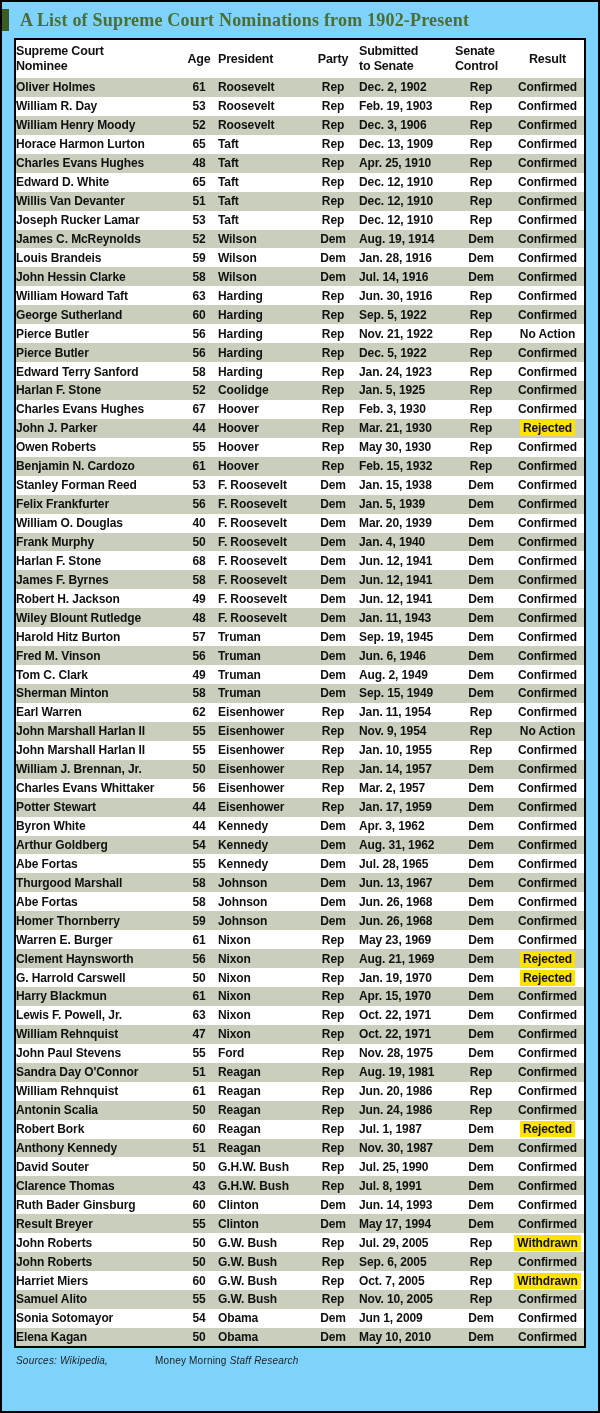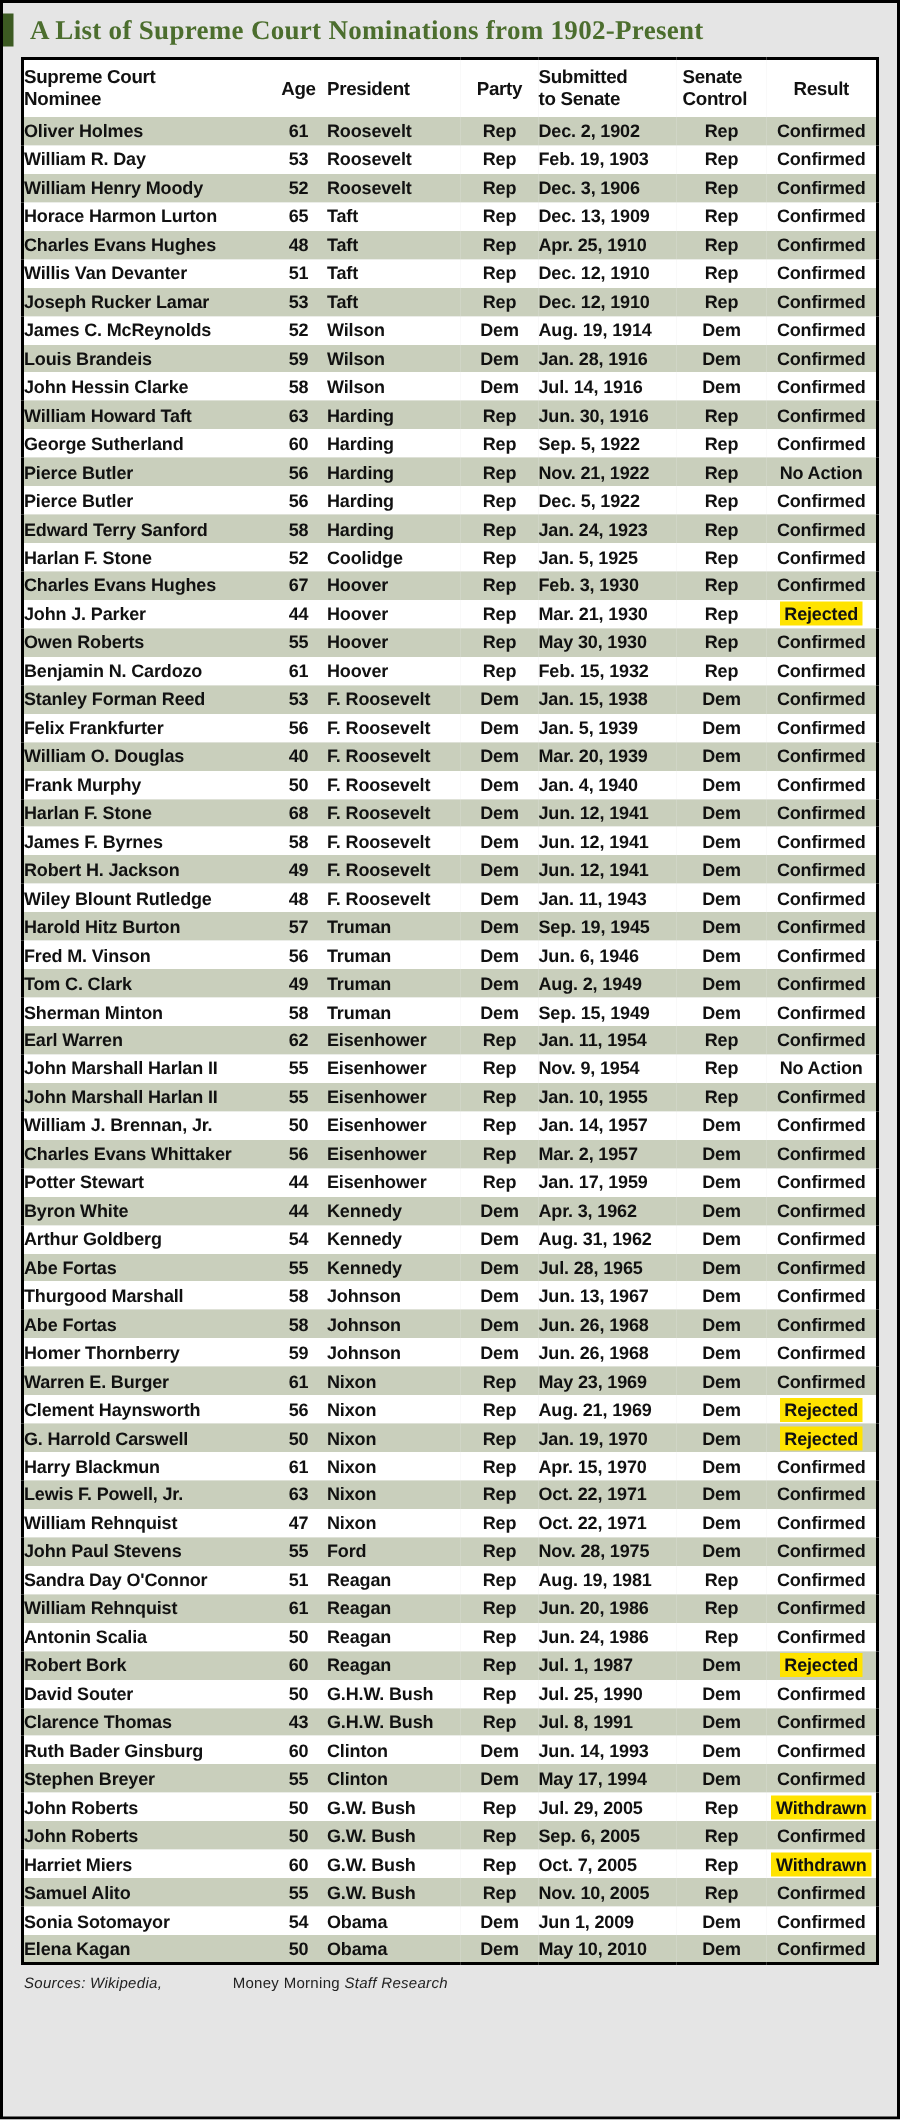--- a/index.html
+++ b/index.html
@@ -1,18 +1,18 @@
 <!DOCTYPE html>
 <html style="--title-green: #4c6e2e; --accent-bar-green: #3c5a22; --row-green: #c9cfbc; --highlight-yellow: #ffe300; --border-black: #000000;"><head>
 <meta charset="utf-8">
 <style>
   html,body{margin:0;padding:0;background:#fff;}
   .frame{
     width:600px;height:1413px;box-sizing:border-box;
-    border:2px solid #000;background:#e5e5e5;overflow:hidden;
+    border:2px solid #000;background:#7dd3fc;overflow:hidden;
     font-family:"Liberation Sans",sans-serif;
   }
   .title-row{display:flex;align-items:center;height:26px;margin:5px 0 5px 0;}
   .title-bar{
     width:7px;height:22px;flex:0 0 7px;margin-right:11px;
     background:var(--accent-bar-green,#3c5a22);
   }
   .title{
     margin:0;font-family:"Liberation Serif",serif;font-weight:700;
     font-size:18px;color:var(--title-green,#4c6e2e);letter-spacing:.2px;
@@ -124,20 +124,29 @@
         <tr>
           <td class="c-nominee">Charles Evans Hughes</td>
           <td class="c-age">48</td>
           <td class="c-president">Taft</td>
           <td class="c-party">Rep</td>
           <td class="c-submitted">Apr. 25, 1910</td>
           <td class="c-senate">Rep</td>
           <td class="c-result"><span>Confirmed</span></td>
         </tr>
         <tr>
+          <td class="c-nominee">Edward D. White</td>
+          <td class="c-age">65</td>
+          <td class="c-president">Taft</td>
+          <td class="c-party">Rep</td>
+          <td class="c-submitted">Dec. 12, 1910</td>
+          <td class="c-senate">Rep</td>
+          <td class="c-result"><span>Confirmed</span></td>
+        </tr>
+        <tr>
           <td class="c-nominee">Willis Van Devanter</td>
           <td class="c-age">51</td>
           <td class="c-president">Taft</td>
           <td class="c-party">Rep</td>
           <td class="c-submitted">Dec. 12, 1910</td>
           <td class="c-senate">Rep</td>
           <td class="c-result"><span>Confirmed</span></td>
         </tr>
         <tr>
           <td class="c-nominee">Joseph Rucker Lamar</td>
@@ -574,20 +583,29 @@
         <tr>
           <td class="c-nominee">Robert Bork</td>
           <td class="c-age">60</td>
           <td class="c-president">Reagan</td>
           <td class="c-party">Rep</td>
           <td class="c-submitted">Jul. 1, 1987</td>
           <td class="c-senate">Dem</td>
           <td class="c-result"><span class="hl">Rejected</span></td>
         </tr>
         <tr>
+          <td class="c-nominee">Anthony Kennedy</td>
+          <td class="c-age">51</td>
+          <td class="c-president">Reagan</td>
+          <td class="c-party">Rep</td>
+          <td class="c-submitted">Nov. 30, 1987</td>
+          <td class="c-senate">Dem</td>
+          <td class="c-result"><span>Confirmed</span></td>
+        </tr>
+        <tr>
           <td class="c-nominee">David Souter</td>
           <td class="c-age">50</td>
           <td class="c-president">G.H.W. Bush</td>
           <td class="c-party">Rep</td>
           <td class="c-submitted">Jul. 25, 1990</td>
           <td class="c-senate">Dem</td>
           <td class="c-result"><span>Confirmed</span></td>
         </tr>
         <tr>
           <td class="c-nominee">Clarence Thomas</td>
@@ -601,21 +619,21 @@
         <tr>
           <td class="c-nominee">Ruth Bader Ginsburg</td>
           <td class="c-age">60</td>
           <td class="c-president">Clinton</td>
           <td class="c-party">Dem</td>
           <td class="c-submitted">Jun. 14, 1993</td>
           <td class="c-senate">Dem</td>
           <td class="c-result"><span>Confirmed</span></td>
         </tr>
         <tr>
-          <td class="c-nominee">Stephen Breyer</td>
+          <td class="c-nominee">Result Breyer</td>
           <td class="c-age">55</td>
           <td class="c-president">Clinton</td>
           <td class="c-party">Dem</td>
           <td class="c-submitted">May 17, 1994</td>
           <td class="c-senate">Dem</td>
           <td class="c-result"><span>Confirmed</span></td>
         </tr>
         <tr>
           <td class="c-nominee">John Roberts</td>
           <td class="c-age">50</td>

